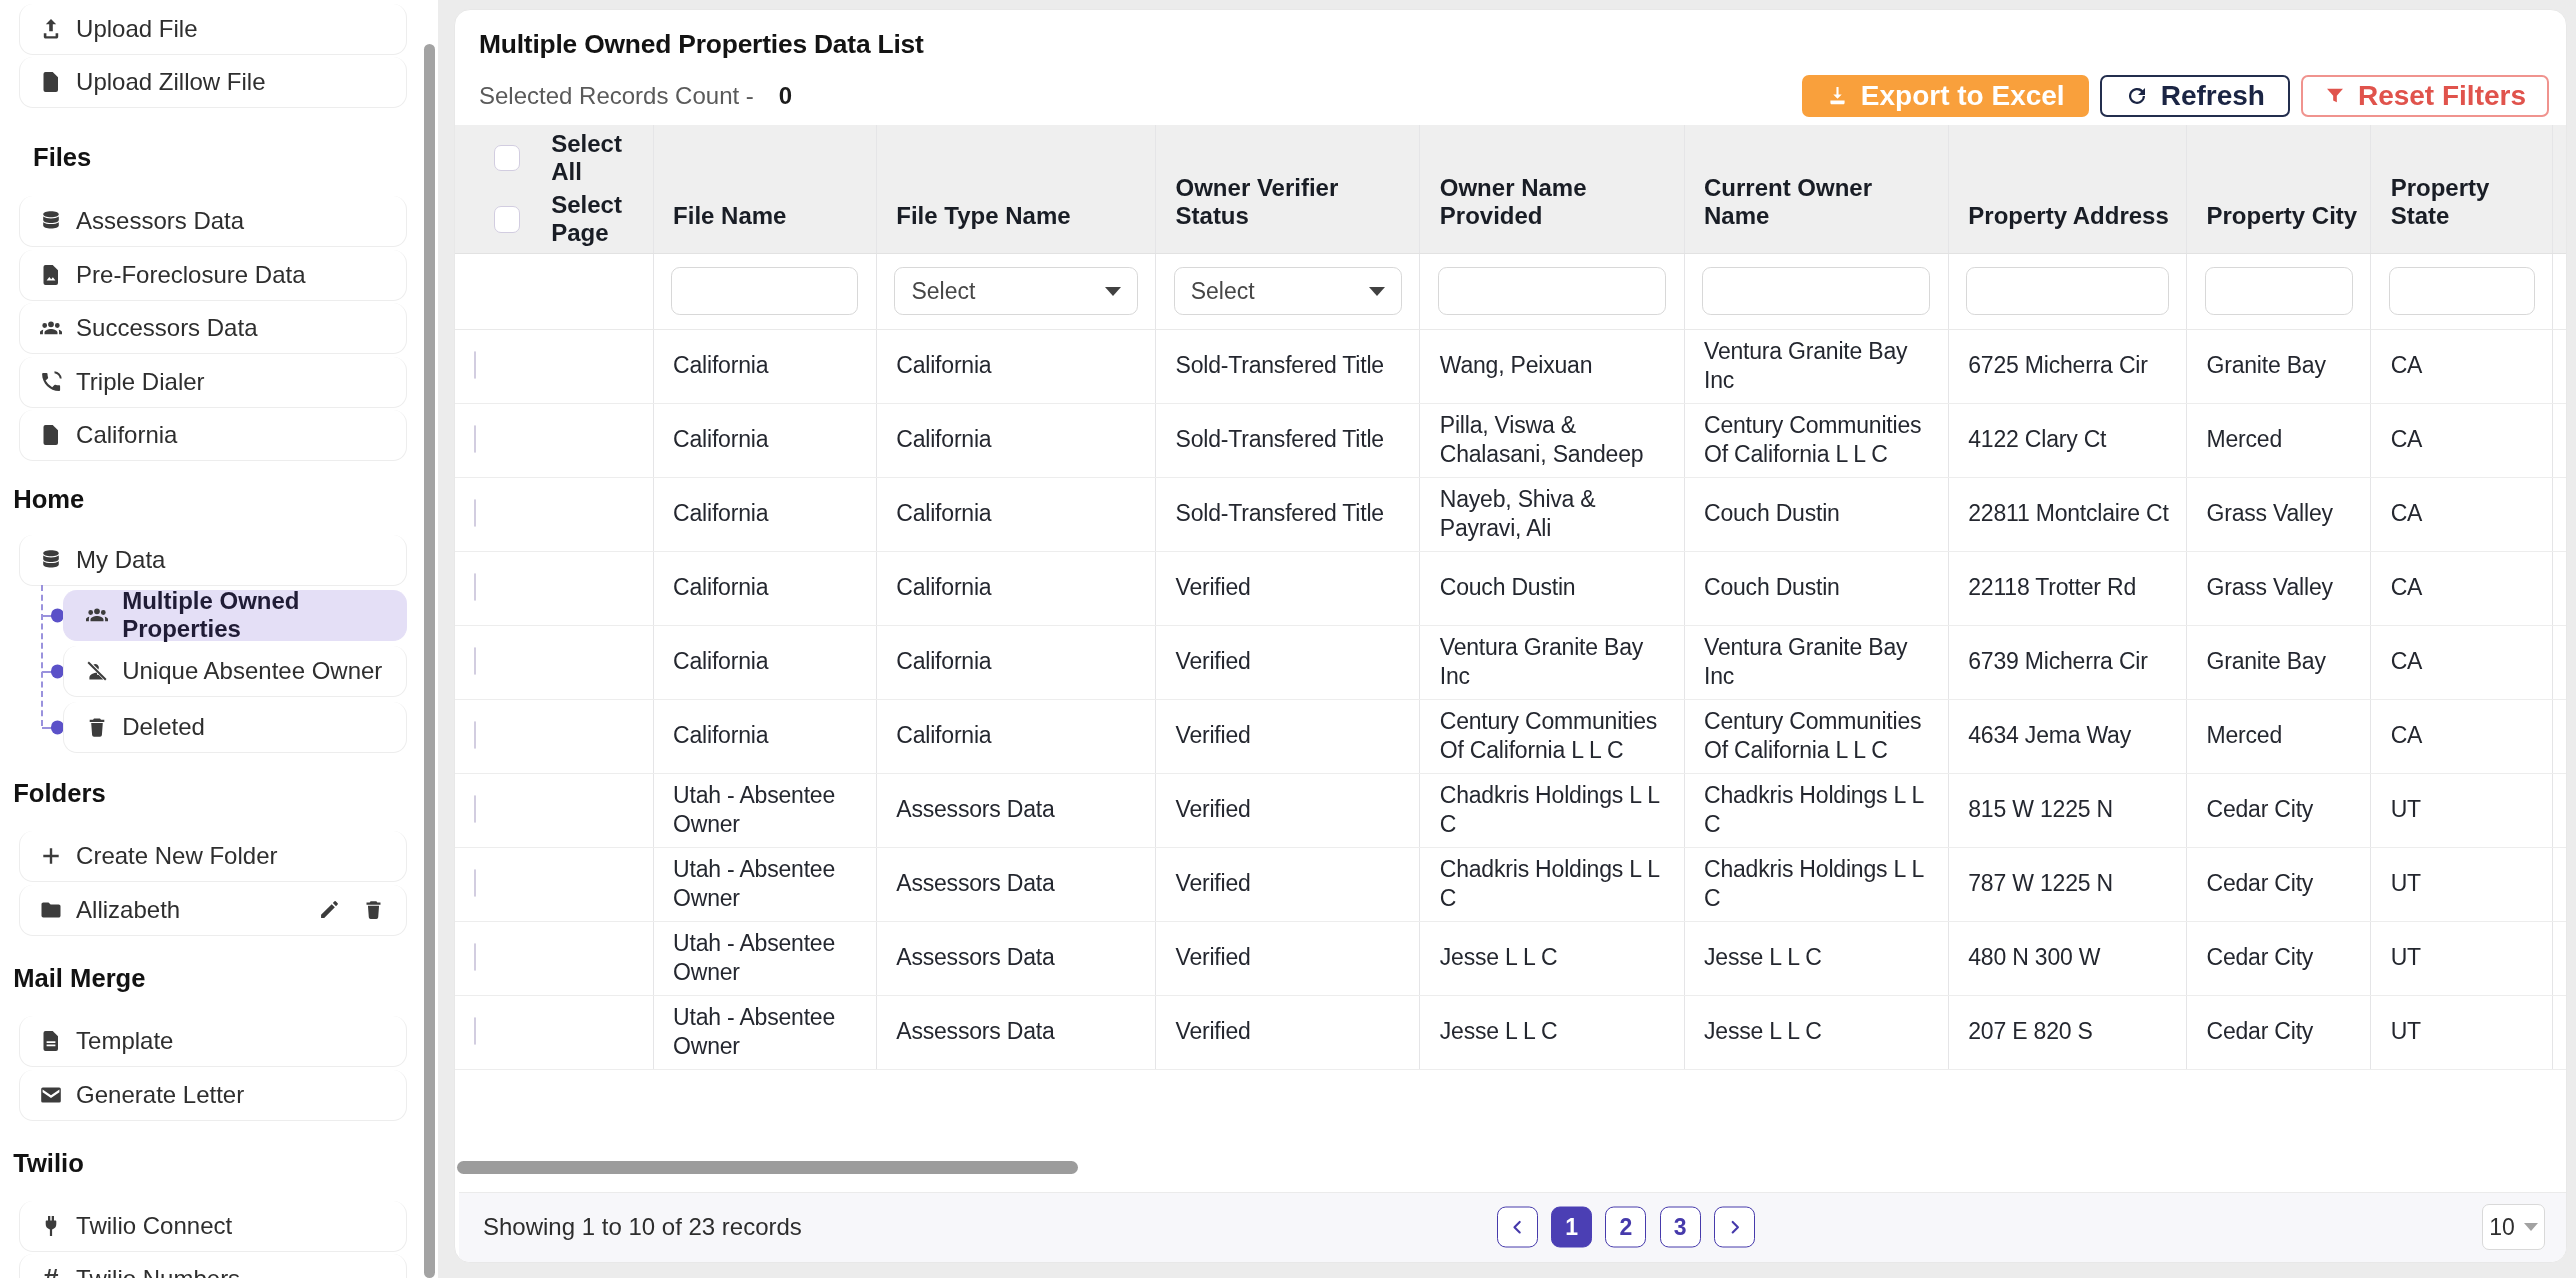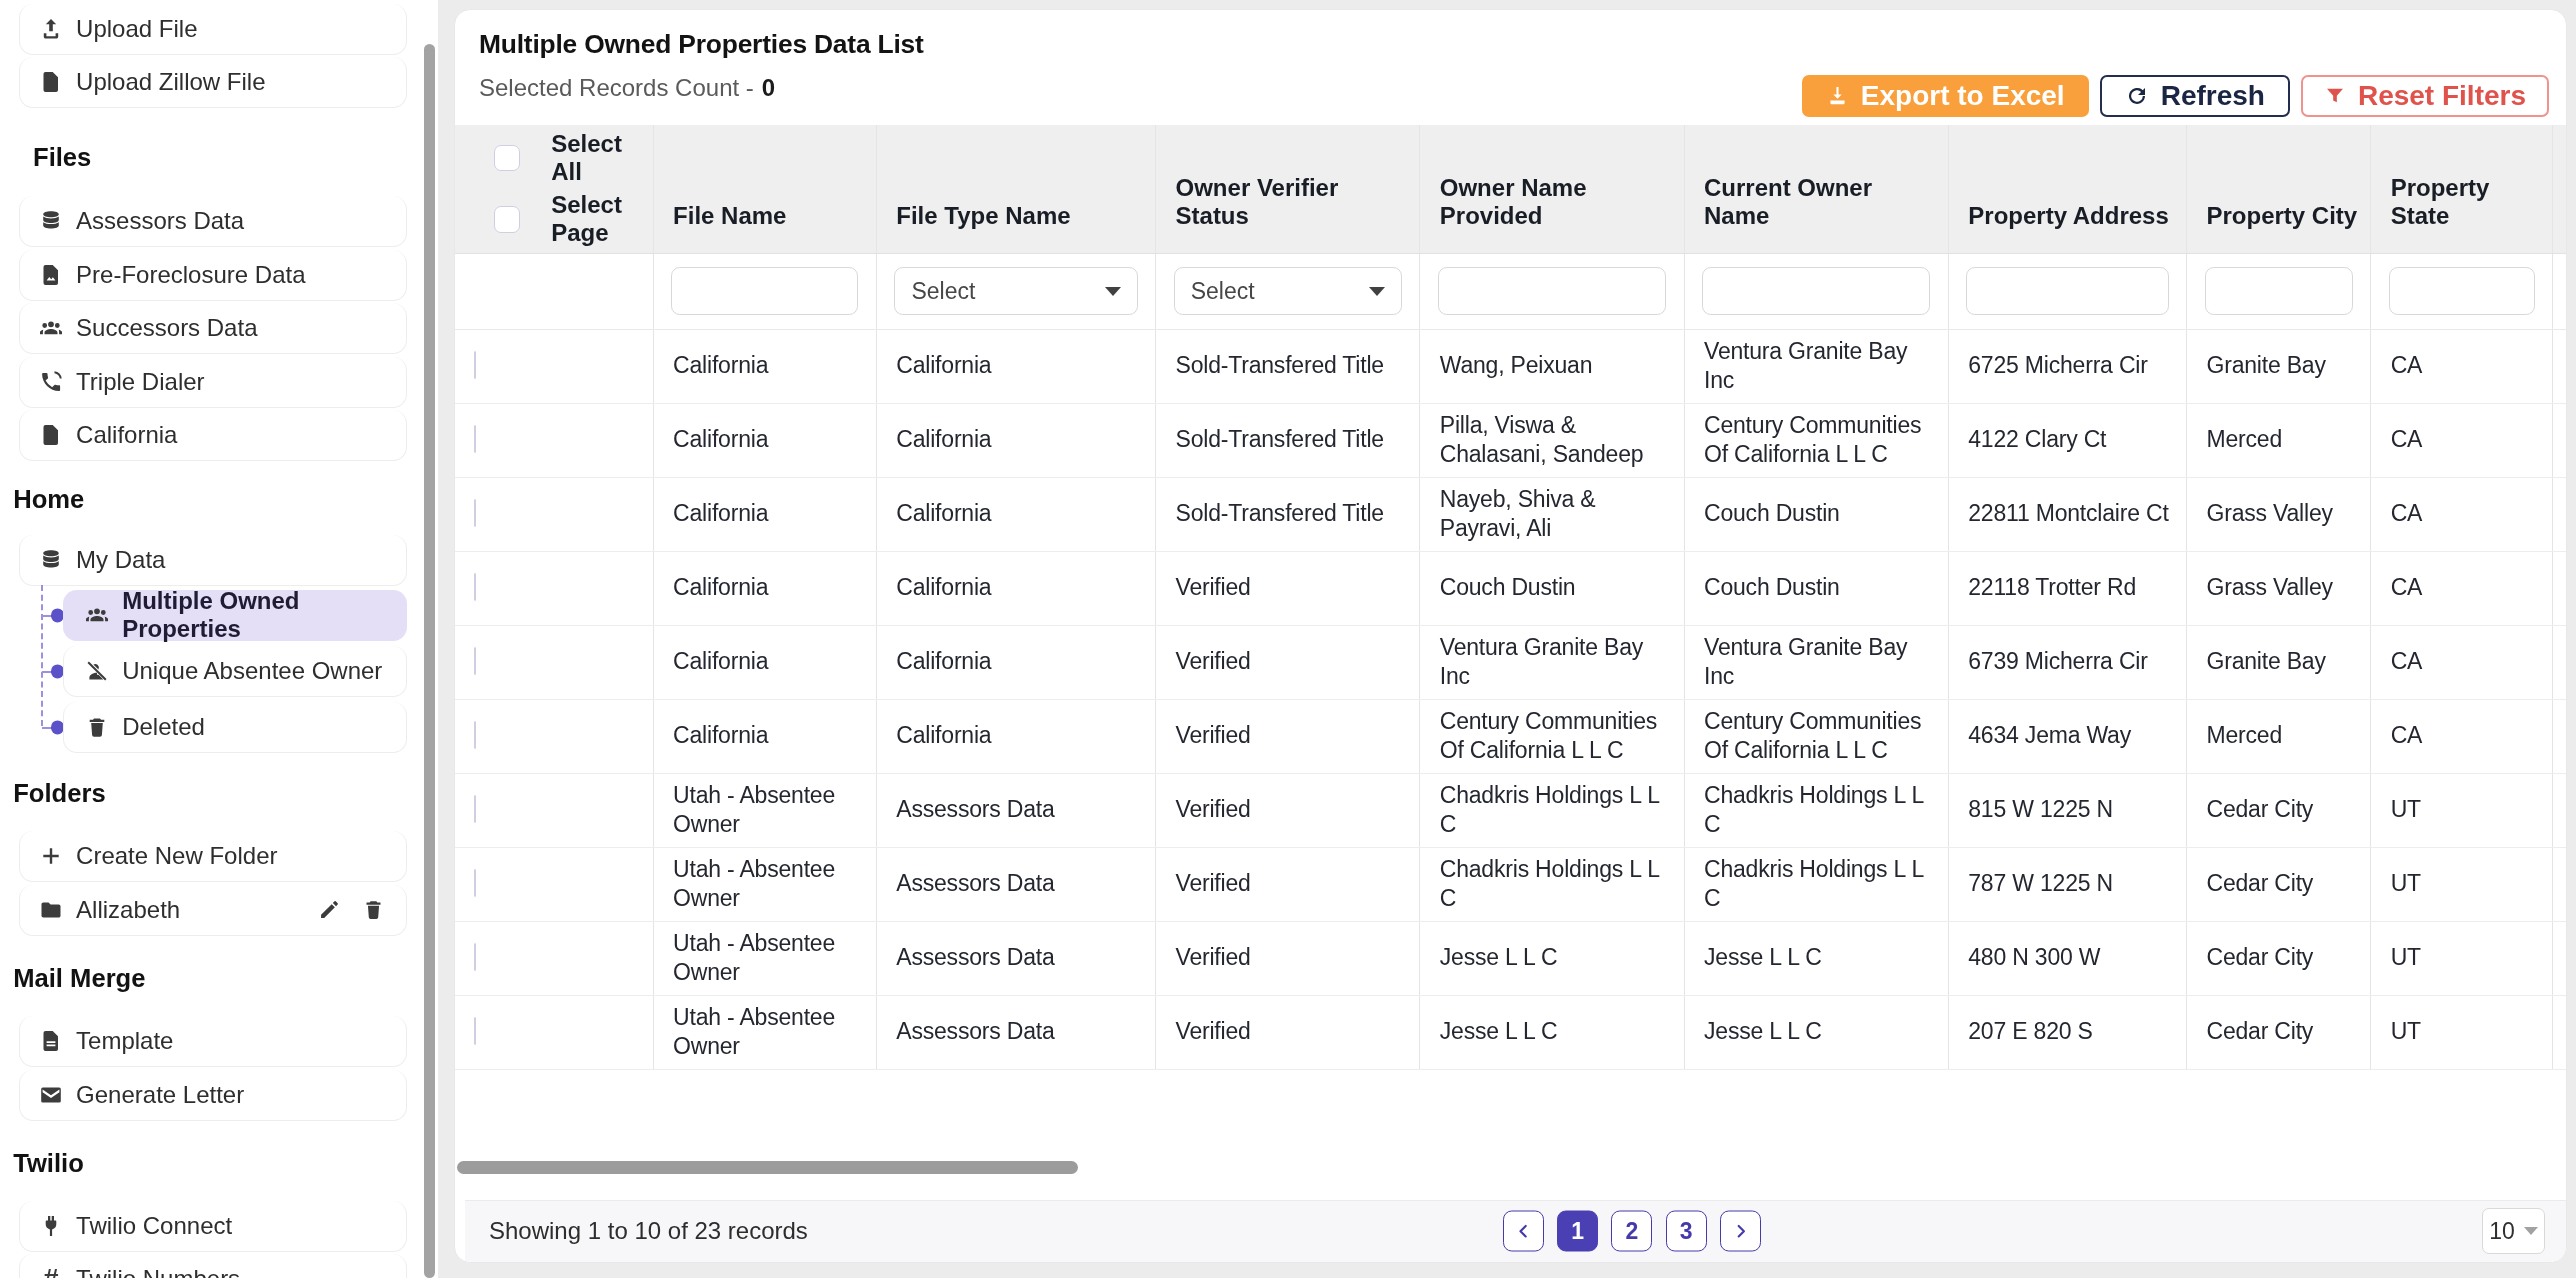--- a/index.html
+++ b/index.html
@@ -29,21 +29,21 @@
                display:flex; align-items:center; gap:13.2px; padding-left:21px; font-size:24px; color:#2e2e2e; cursor:pointer; z-index:1; }
   .tree-card .icn { color:#3c3c3c; }
   .tree-card.selected { background:#e4dff6; border-color:#e4dff6; font-weight:700; color:#201c36; }
   .row-actions { margin-left:auto; margin-right:21px; display:flex; align-items:center; gap:21px; }
   .pencil { color:#4437c5; } .trashred { color:#e7554e; }
   .hash-glyph { font-size:27px; font-weight:700; color:#3c3c3c; width:24px; text-align:center; }
 
   
   .card { position:absolute; left:454px; top:8.8px; width:2113px; height:1254px; background:#ffffff; border:0.9px solid #e8e8e8; border-radius:16px; overflow:hidden; }
   .page-title { position:absolute; left:24px; top:19.4px; font-size:26.4px; font-weight:700; color:#131313; letter-spacing:-0.2px; }
-  .selected-count { position:absolute; left:24px; top:64px; font-size:24px; color:#5a5a5a; display:flex; gap:8px; }
+  .selected-count { position:absolute; left:24px; top:72px; font-size:24px; color:#5a5a5a; display:flex; gap:25px; }
   .selected-count b { color:#1c1c1c; }
   .toolbar { position:absolute; right:17px; top:65px; display:flex; gap:11.5px; }
   .btn { height:42px; border-radius:7px; display:flex; align-items:center; gap:11.5px; font-size:28px; font-weight:600; cursor:pointer; background:#fff; border:none; font-family:inherit; }
   .btn-export { background:#f9a03c; color:#ffffff; padding:0 24px; }
   .btn-refresh { border:2.6px solid #232e4e; color:#1b2544; padding:0 23px; }
   .btn-reset { border:2.6px solid #f0938e; color:#e0534c; padding:0 21px; }
 
   
   .table-wrap { position:absolute; left:0; top:115px; width:2113px; height:1054px; background:#fff; }
   table { border-collapse:collapse; table-layout:fixed; width:2113px; }
@@ -59,21 +59,21 @@
   .f-input { width:100%; height:48px; border:1.8px solid #d8d8d8; border-radius:8.8px; background:#fff; outline:none; font-size:23px; padding:0 14px; font-family:inherit; }
   .f-select { width:100%; height:48px; border:1.8px solid #d8d8d8; border-radius:8.8px; background:#fff; display:flex; align-items:center; justify-content:space-between; padding:0 16px; cursor:pointer; }
   .f-sel-txt { font-size:23px; color:#474747; }
   .f-caret { width:0; height:0; border-left:8px solid transparent; border-right:8px solid transparent; border-top:9.7px solid #414141; }
   tbody td { height:74px; border-bottom:1.8px solid #ededed; font-size:23px; color:#24272f; line-height:1.28; letter-spacing:-0.2px;
              padding:5.3px 7px 5.3px 19.4px; vertical-align:middle; background:#fff; }
   tbody td.td-check { padding-left:19.4px; }
   .hscroll { position:absolute; left:1.8px; top:1151px; width:621px; height:13.2px; background:#9c9c9c; border-radius:7px; cursor:pointer; }
 
   
-  .card-footer { position:absolute; left:10px; right:0; bottom:0; height:62px; background:#f7f7fa; border-top:1.8px solid #ebebeb; }
+  .card-footer { position:absolute; left:4px; right:0; bottom:0; height:70px; background:#f7f7fa; border-top:1.8px solid #ebebeb; }
   .summary { position:absolute; left:24px; top:50%; transform:translateY(-50%); font-size:24px; color:#2d2d2d; }
   .pager { position:absolute; left:1038px; top:50%; transform:translateY(-50%); display:flex; gap:13.2px; }
   .pbtn { width:41px; height:41px; border-radius:8.8px; border:1.8px solid #463aab; background:#fff; color:#463aab; font-size:23px; font-weight:700;
           display:flex; align-items:center; justify-content:center; cursor:pointer; font-family:inherit; }
   .pbtn.active { background:#4b3fb4; border-color:#4b3fb4; color:#fff; }
   .page-size { position:absolute; right:21px; top:50%; transform:translateY(-50%); width:63px; height:46px; background:#fff; border:1.8px solid #d9d9d9; border-radius:7px;
                display:flex; align-items:center; justify-content:center; gap:8.8px; font-size:23px; color:#2f2f2f; cursor:pointer; }
   .ps-caret { width:0; height:0; border-left:7px solid transparent; border-right:7px solid transparent; border-top:8.8px solid #a2a2a2; }
 </style>
 </head>

